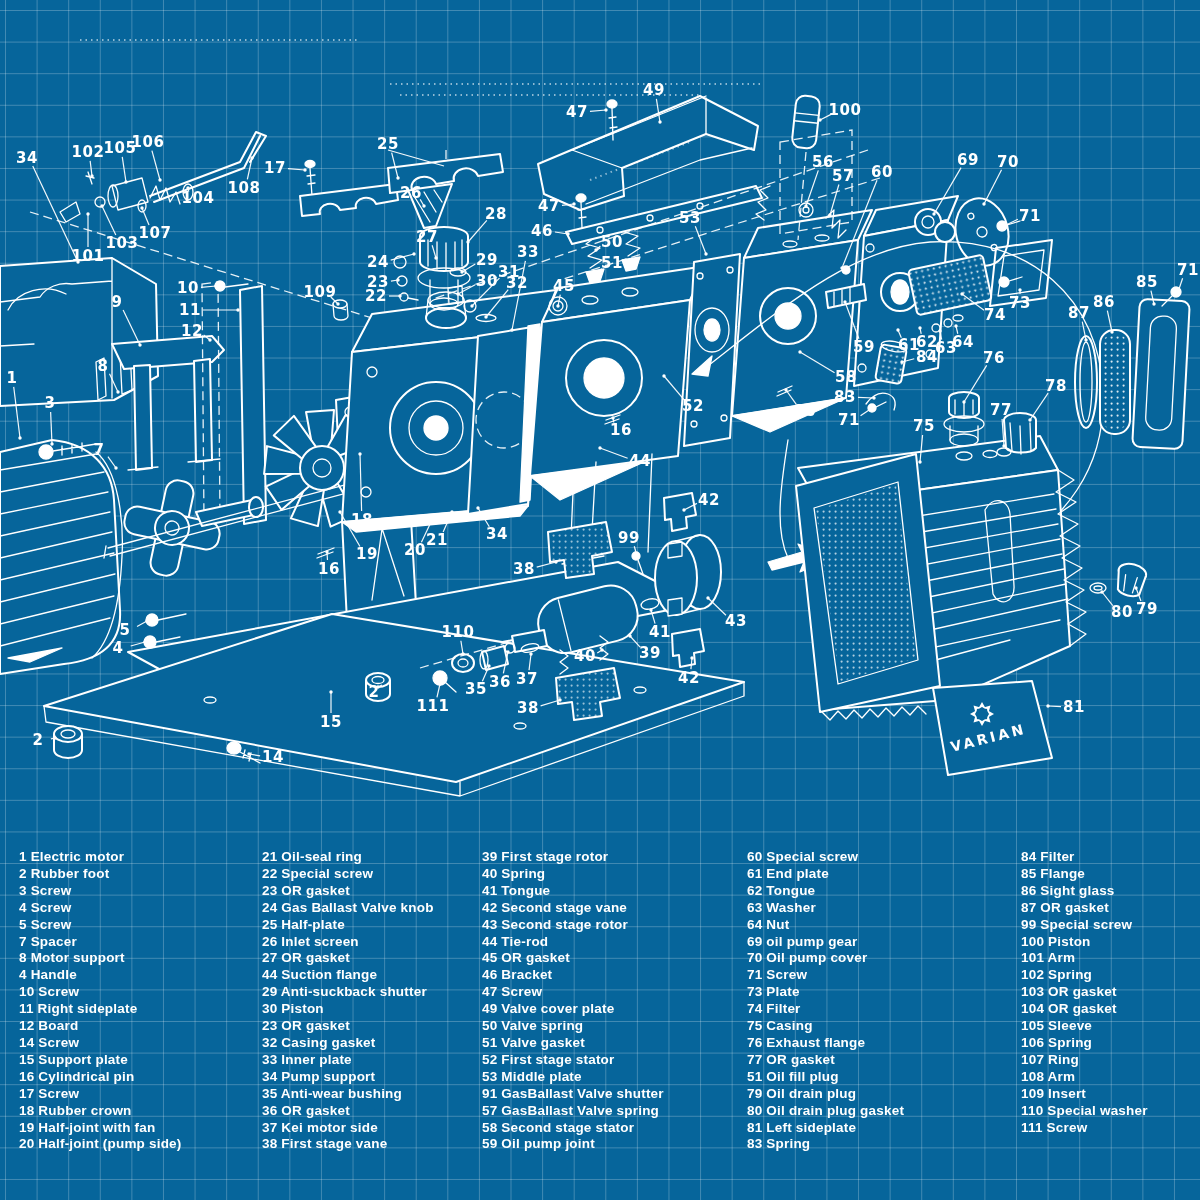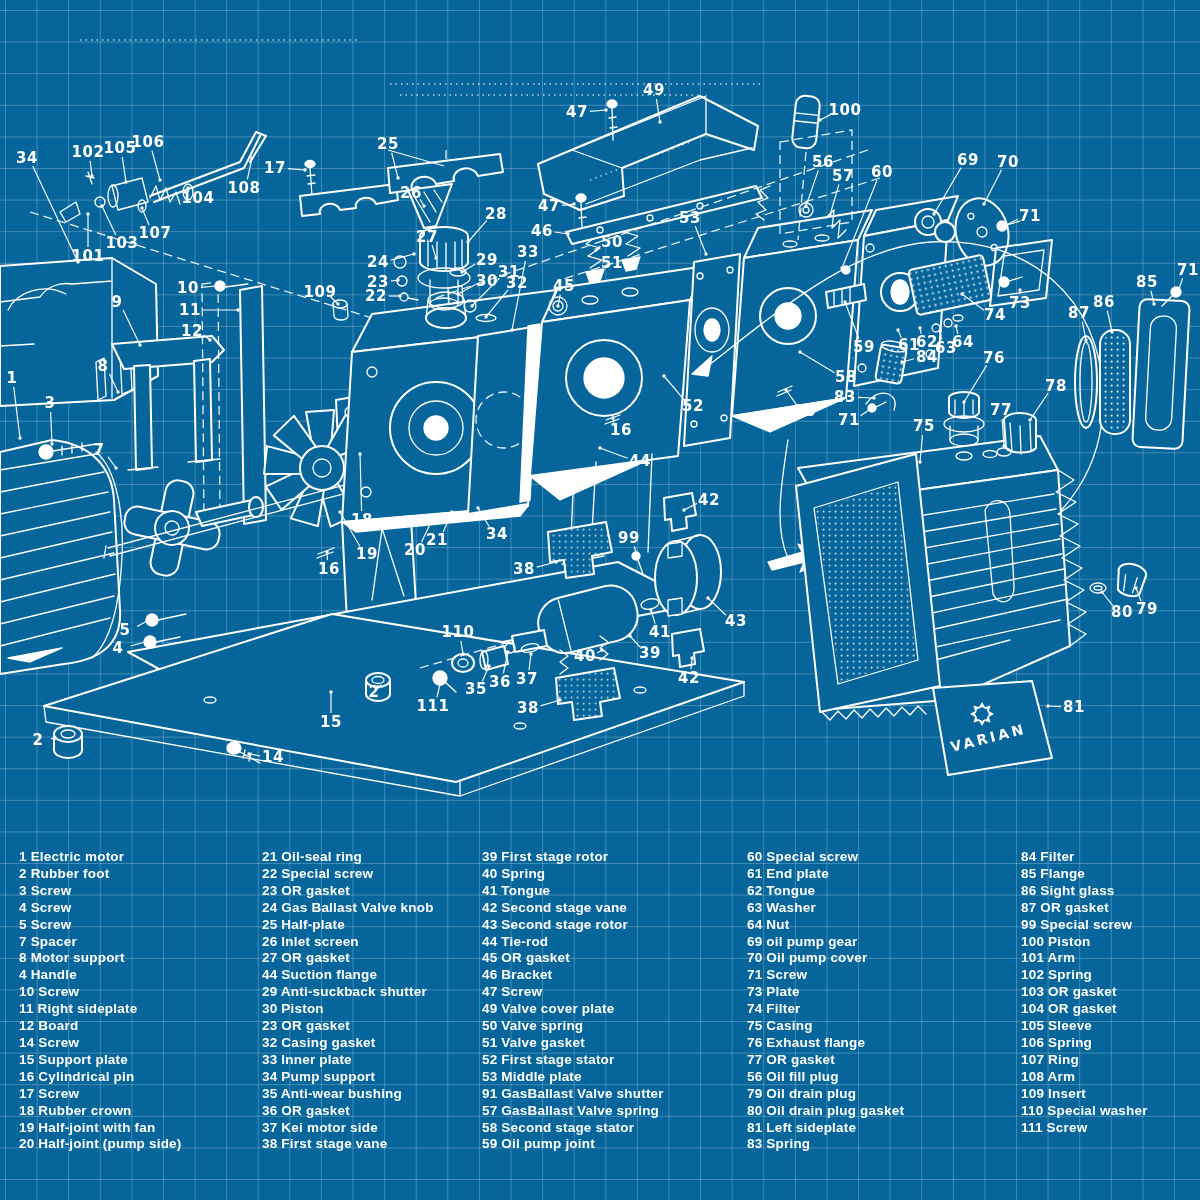--- a/index.html
+++ b/index.html
@@ -825,21 +825,21 @@
         <div class="prow">63 Washer</div>
         <div class="prow">64 Nut</div>
         <div class="prow">69  oil pump gear</div>
         <div class="prow">70 Oil pump cover</div>
         <div class="prow">71 Screw</div>
         <div class="prow">73 Plate</div>
         <div class="prow">74 Filter</div>
         <div class="prow">75 Casing</div>
         <div class="prow">76 Exhaust flange</div>
         <div class="prow">77 OR gasket</div>
-        <div class="prow">56 Oil fill plug</div>
+        <div class="prow">51 Oil fill plug</div>
         <div class="prow">79 Oil drain plug</div>
         <div class="prow">80 Oil drain plug gasket</div>
         <div class="prow">81 Left sideplate</div>
         <div class="prow">83 Spring</div>
       </div>
   <div class="plist-col c5">
         <div class="prow">84 Filter</div>
         <div class="prow">85 Flange</div>
         <div class="prow">86 Sight glass</div>
         <div class="prow">87 OR gasket</div>

